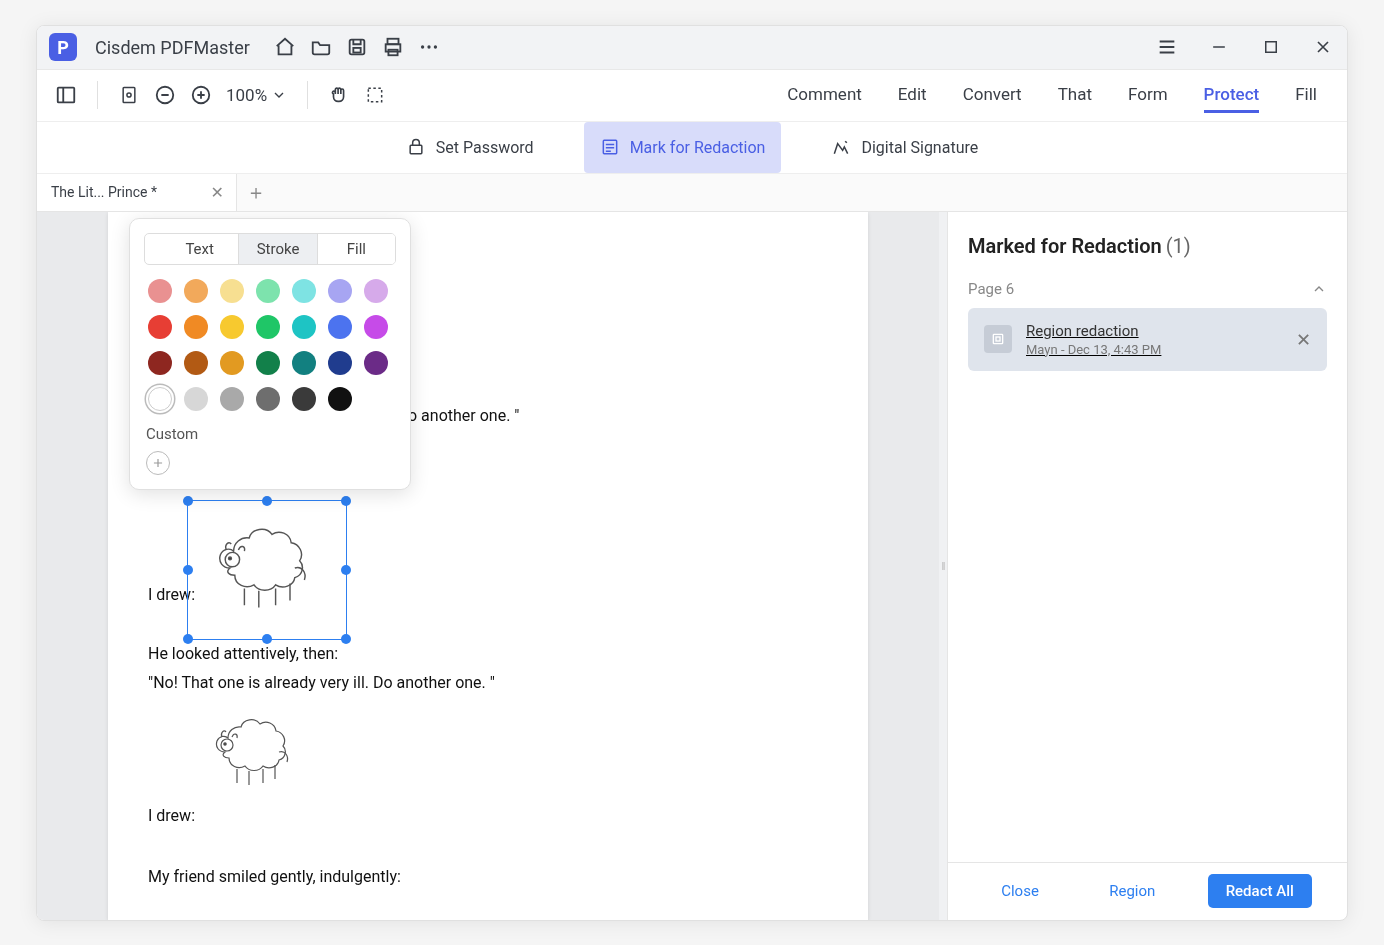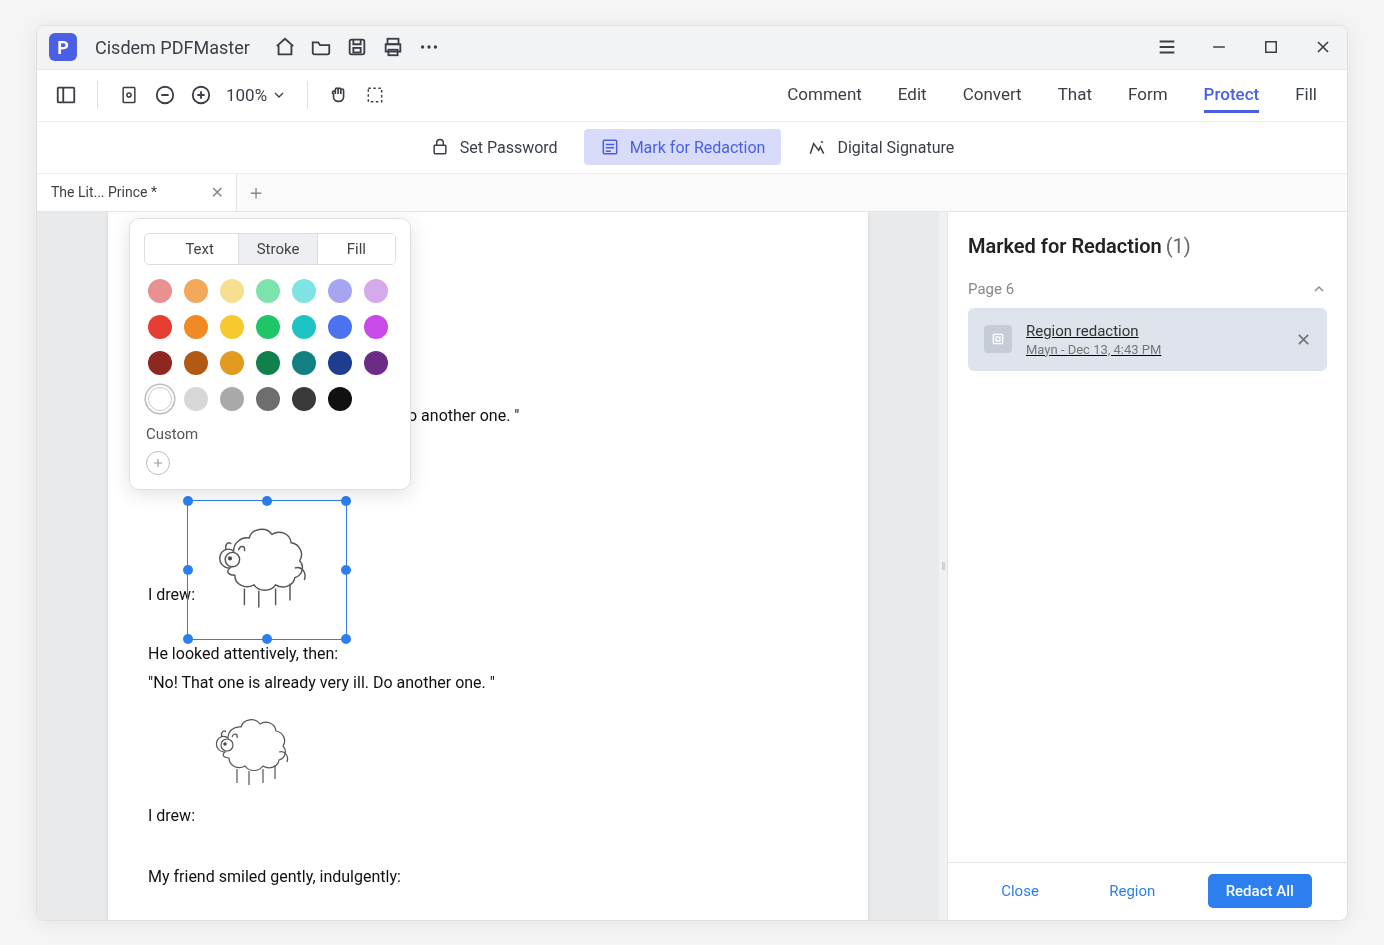--- a/index.html
+++ b/index.html
@@ -48,23 +48,22 @@
   .tb-icn { width: 22px; height: 22px; color: #3a3f47; display:flex; align-items:center; justify-content:center; cursor:pointer;}
   .tb-sep { width: 1px; height: 28px; background: #e0e0e0; margin: 0 6px;}
   .zoom { display:flex; align-items:center; gap:4px; font-size: 17px; color: #3a3f47; cursor:pointer;text-align:right;}
   .tabs { display:flex; gap: 36px; margin-left: auto; padding-right: 12px;}
   .tab { font-size: 17px; color: #3a3f47; cursor:pointer; padding: 6px 0; border-bottom: 3px solid transparent;}
   .tab.active { color: #4a5fe4; border-bottom-color: #4a5fe4; font-weight: 500;}
   
   .subtoolbar {
     height: 52px;
     display:flex;
-    align-items:center;
     justify-content:center;
-    gap: 10px;
+    gap: 34px;
     border-bottom: 1px solid #eee;
   }
   .sub-btn { display:flex; align-items:center; gap:10px; padding: 8px 16px; border-radius: 4px; font-size: 16px; color: #3a3f47; cursor:pointer;}
   .sub-btn.active { background: #d8dcfa; color: #4a5fe4;}
   .sub-icn { width:20px; height:20px; display:flex; align-items:center; justify-content:center;}
   
   .doctabs {
     height: 38px;
     background: #fafafa;
     display:flex;

